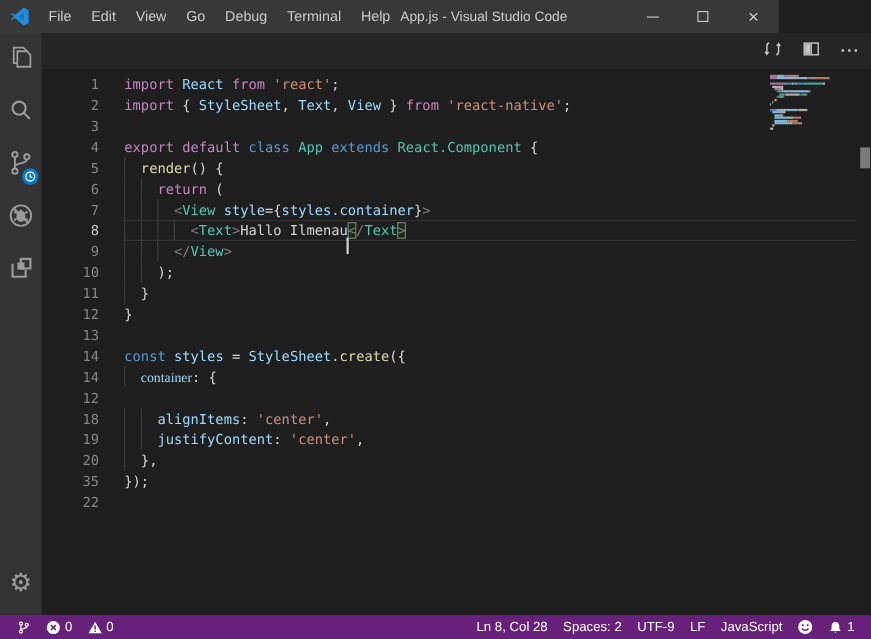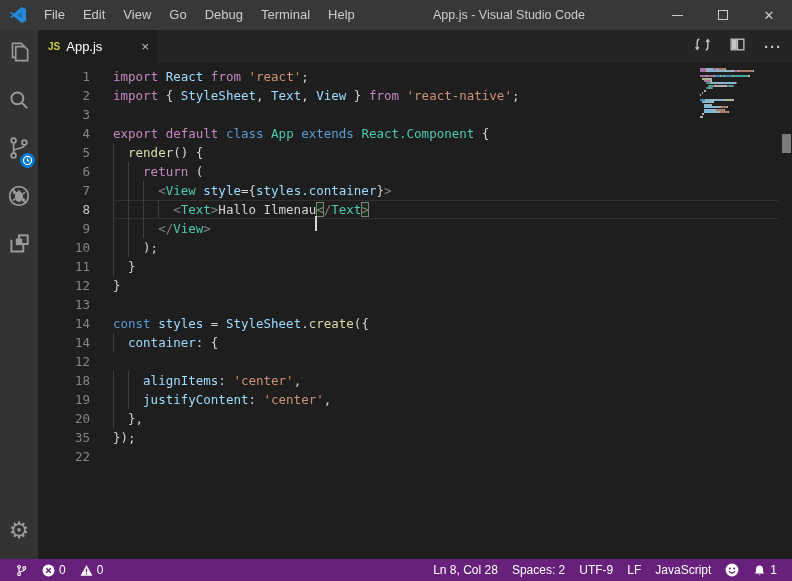--- a/index.html
+++ b/index.html
@@ -1,26 +1,26 @@
 <!DOCTYPE html>
 <html><head>
 <meta charset="utf-8">
 <style>
   * { margin:0; padding:0; box-sizing:border-box; }
   html,body { width:792px; height:581px; overflow:hidden; background:#1e1e1e;
               font-family:"Liberation Sans", sans-serif; }
   #window { position:relative; width:792px; height:581px; background:#1e1e1e; }
 
   
-  #titlebar { position:absolute; left:0; top:0; width:792px; height:30px;
+  #titlebar { position:absolute; left:0; top:0; width:708px; height:30px;
               background:#383838; display:flex; align-items:center; }
   #vscode-logo { width:18px; height:18px; margin:0 8px 0 9px; flex:none; }
   #menubar { display:flex; align-items:center; height:100%; }
   .menu-item { color:#cccccc; font-size:13px; padding:0 9px; line-height:30px; cursor:default; }
-  #window-title { flex:1; text-align:center; color:#cccccc; font-size:12.5px;
+  #window-title { flex:1; color:#cccccc; font-size:12.5px;
                   white-space:nowrap; overflow:hidden; }
   #window-controls { display:flex; height:100%; flex:none; }
   .win-btn { width:46px; height:30px; display:flex; align-items:center; justify-content:center; }
   .glyph-min { width:11px; height:1px; background:#cccccc; }
   .glyph-max { width:10px; height:10px; border:1px solid #cccccc; }
   .glyph-close { color:#cccccc; font-size:13px; line-height:1; }
 
   
   #activitybar { position:absolute; left:0; top:30px; width:38px; height:530px;
                  background:#333333; display:flex; flex-direction:column; }
@@ -148,25 +148,20 @@
             <rect x="12" y="4" width="8" height="8" fill="#333333"></rect>
             <rect x="9" y="7" width="6" height="6" fill="#9b9b9b" stroke="none"></rect>
           </svg></span>
       </div>
       <div class="ab-item" id="ab-bottom">
         <span class="gear-glyph">⚙</span>
       </div>
     </div>
 
   <div id="tabstrip" style="background: rgb(37, 37, 38);">
-    <div id="tab-active">
-      <span class="tab-js-icon" style="color: rgb(203, 203, 65);">JS</span>
-      <span class="tab-label">App.js</span>
-      <span class="tab-close">×</span>
-    </div>
     <div id="editor-actions">
         <div class="ea-icon">
           <span><svg width="17" height="17" viewBox="0 0 16 16" fill="none" stroke="#c5c5c5" stroke-width="1.3">
               <path d="M5 3 C3.5 3 3 4.5 3 6 v6"></path>
               <path d="M1.5 10.5 L3 12.5 L4.5 10.5"></path>
               <path d="M11 13 C12.5 13 13 11.5 13 10 V4"></path>
               <path d="M11.5 5.5 L13 3.5 L14.5 5.5"></path>
             </svg></span>
         </div>
         <div class="ea-icon">
@@ -235,21 +230,21 @@
         <div class="line">
           <span class="ln">13</span>
           <span class="code"></span>
         </div>
         <div class="line">
           <span class="ln">14</span>
           <span class="code"><span style="color: rgb(86, 156, 214);">const</span><span style="color: rgb(212, 212, 212);"> </span><span style="color: rgb(156, 220, 254);">styles</span><span style="color: rgb(212, 212, 212);"> = </span><span style="color: rgb(156, 220, 254);">StyleSheet</span><span style="color: rgb(212, 212, 212);">.</span><span style="color: rgb(220, 220, 170);">create</span><span style="color: rgb(212, 212, 212);">({</span></span>
         </div>
         <div class="line">
           <span class="ln">14</span>
-          <span class="code"><span class="guide"></span><span style="color: rgb(156, 220, 254);">container</span><span style="color: rgb(212, 212, 212);">: {</span></span>
+          <span class="code"><span class="guide"></span><span style="color: rgb(156, 220, 254); font-family: Liberation Serif, serif;">container</span><span style="color: rgb(212, 212, 212);">: {</span></span>
         </div>
         <div class="line">
           <span class="ln">12</span>
         </div>
         <div class="line">
           <span class="ln">18</span>
           <span class="code"><span class="guide"></span><span class="guide"></span><span style="color: rgb(156, 220, 254);">alignItems</span><span style="color: rgb(212, 212, 212);">: </span><span style="color: rgb(206, 145, 120);">'center'</span><span style="color: rgb(212, 212, 212);">,</span></span>
         </div>
         <div class="line">
           <span class="ln">19</span>

